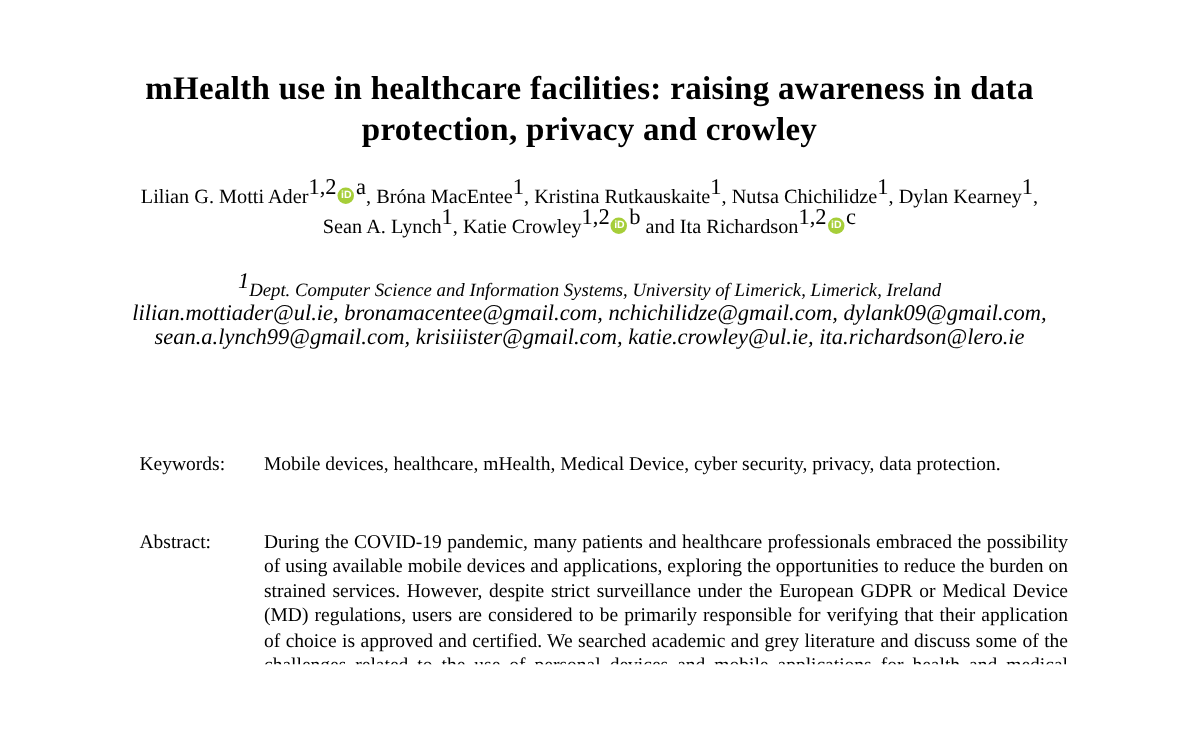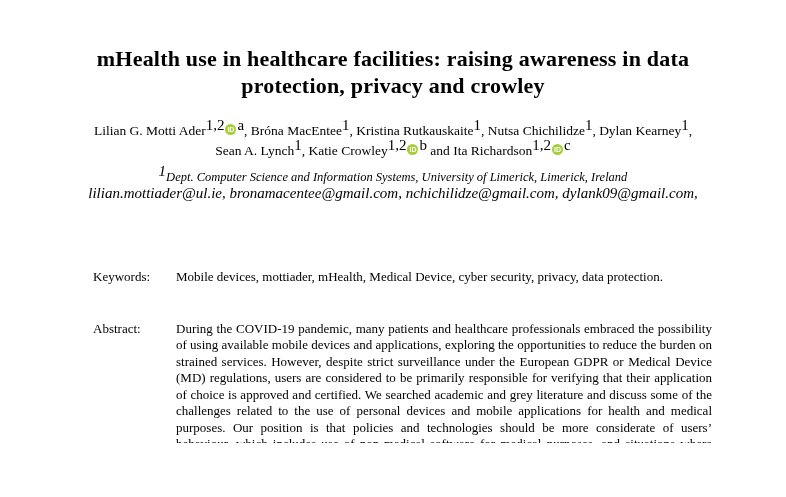--- a/index.html
+++ b/index.html
@@ -48,21 +48,21 @@
     font-family: "Liberation Sans", sans-serif;
     font-size: 7px;
     font-weight: bold;
     line-height: 11px;
     text-align: center;
     vertical-align: 3px;
     margin: 0 1px 0 1px;
     cursor: pointer;
   }
   .affiliations {
-    margin-top: 8px;
+    margin-top: 24px;
     text-align: center;
     font-style: italic;
     font-size: 12.5px;
     line-height: 16px;
   }
   .emails {
     text-align: center;
     font-style: italic;
     font-size: 15px;
     line-height: 16px;
@@ -100,26 +100,27 @@
   <h1 class="title"><span>mHealth use in healthcare facilities: raising awareness in data</span><br><span>protection, privacy and crowley</span></h1>
 
   <div class="authors"><span><span>Lilian G. Motti Ader</span><sup>1,2</sup><span class="orcid-icon">iD</span><sup>a</sup><span>, </span></span><span><span>Bróna MacEntee</span><sup>1</sup><span>, </span></span><span><span>Kristina Rutkauskaite</span><sup>1</sup><span>, </span></span><span><span>Nutsa Chichilidze</span><sup>1</sup><span>, </span></span><span><span>Dylan Kearney</span><sup>1</sup><span>, </span></span><span><span>Sean A. Lynch</span><sup>1</sup><span>, </span></span><span><span>Katie Crowley</span><sup>1,2</sup><span class="orcid-icon">iD</span><sup>b</sup><span> and </span></span><span><span>Ita Richardson</span><sup>1,2</sup><span class="orcid-icon">iD</span><sup>c</sup></span></div>
 
   <div class="affiliations">
     <div class="affil-line"><sup>1</sup><span>Dept. Computer Science and Information Systems, University of Limerick, Limerick, Ireland</span></div>
   </div>
 
   <div class="emails">
     <div>lilian.mottiader@ul.ie, bronamacentee@gmail.com, nchichilidze@gmail.com, dylank09@gmail.com,</div>
+    <div>sean.a.lynch99@gmail.com, krisiiister@gmail.com, katie.crowley@ul.ie, ita.richardson@lero.ie</div>
   </div>
 
   <div class="meta">
     <div class="meta-row">
       <div class="meta-label">Keywords:</div>
-      <div class="meta-content">Mobile devices, mottiader, mHealth, Medical Device, cyber security, privacy, data protection.</div>
+      <div class="meta-content">Mobile devices, healthcare, mHealth, Medical Device, cyber security, privacy, data protection.</div>
     </div>
     <div class="meta-row abstract">
       <div class="meta-label">Abstract:</div>
       <div class="meta-content">During the COVID-19 pandemic, many patients and healthcare professionals embraced the possibility of using available mobile devices and applications, exploring the opportunities to reduce the burden on strained services. However, despite strict surveillance under the European GDPR or Medical Device (MD) regulations, users are considered to be primarily responsible for verifying that their application of choice is approved and certified. We searched academic and grey literature and discuss some of the challenges related to the use of personal devices and mobile applications for health and medical purposes. Our position is that policies and technologies should be more considerate of users’ behaviour, which includes use of non-medical software for medical purposes, and situations where users seem to choose usability over safety.</div>
     </div>
   </div>
 
 </div>
 
 </body></html>

